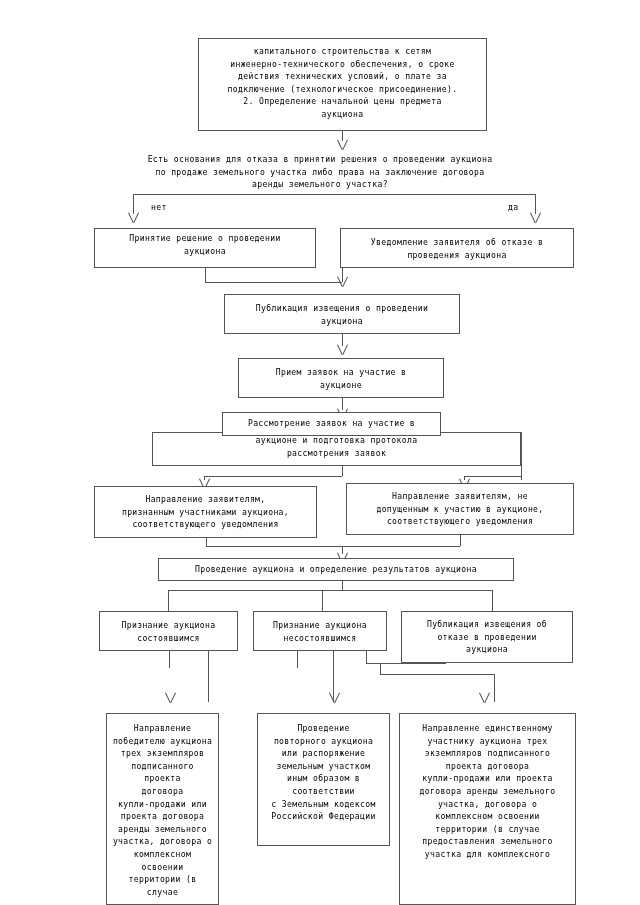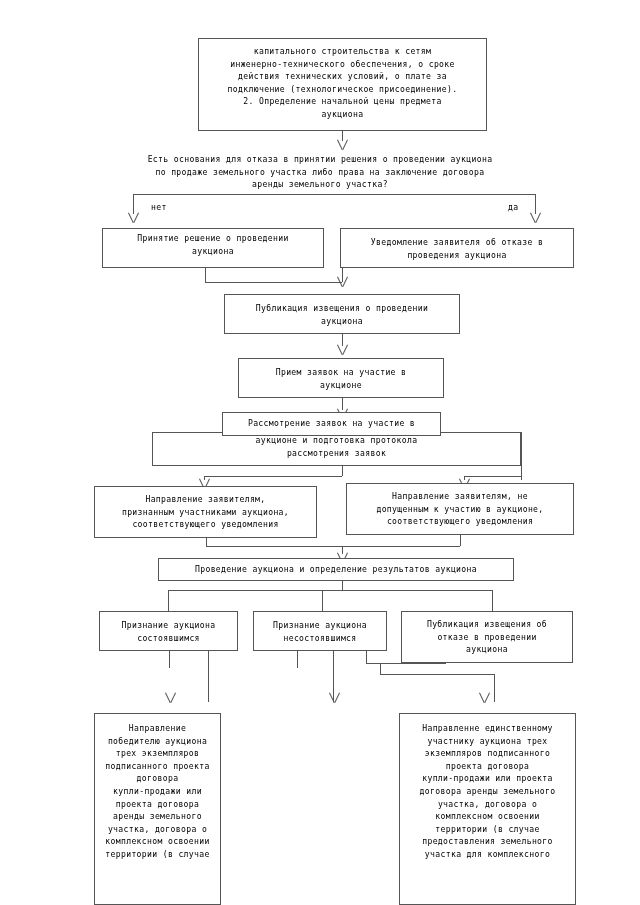--- a/index.html
+++ b/index.html
@@ -109,21 +109,21 @@
 аренды земельного участка?</div>
 
   <div class="hline" style="left:133px; top:194px; width:402px;"></div>
   <div class="vline" style="left:133px; top:194px; height:20px;"></div>
   <div class="vline" style="left:535px; top:194px; height:20px;"></div>
   <div class="arrow" style="left:128px; top:213px;"></div>
   <div class="arrow" style="left:530px; top:213px;"></div>
   <div class="lbl" style="left:151px; top:202px;">нет</div>
   <div class="lbl" style="left:508px; top:202px;">да</div>
 
-  <div class="node" style="left:102px; top:228px; width:222px; height:40px; ">Принятие решение о проведении
+  <div class="node" style="left:94px; top:228px; width:222px; height:40px; ">Принятие решение о проведении
 аукциона</div>
   <div class="node" style="left:340px; top:228px; width:234px; height:40px; padding-top:7px;">Уведомление заявителя об отказе в
 проведения аукциона</div>
 
   <div class="vline" style="left:205px; top:268px; height:14px;"></div>
   <div class="hline" style="left:205px; top:282px; width:137px;"></div>
   <div class="vline" style="left:342px; top:268px; height:14px;"></div>
   <div class="arrow" style="left:337px; top:277px;"></div>
 
   <div class="node" style="left:224px; top:294px; width:236px; height:40px; padding-top:7px;">Публикация извещения о проведении
@@ -190,31 +190,39 @@
   <div class="arrow" style="left:329px; top:693px;"></div>
 
   <div class="vline" style="left:366px; top:651px; height:12px;"></div>
   <div class="hline" style="left:366px; top:663px; width:80px;"></div>
   <div class="vline" style="left:446px; top:655px; height:8px;"></div>
   <div class="hline" style="left:380px; top:674px; width:114px;"></div>
   <div class="vline" style="left:380px; top:663px; height:11px;"></div>
   <div class="vline" style="left:494px; top:674px; height:28px;"></div>
   <div class="arrow" style="left:479px; top:693px;"></div>
 
-  <div class="node" style="left:94px; top:713px; width:127px; height:192px; padding-top:8px;">Направление
+  <div class="node" style="left:106px; top:713px; width:113px; height:192px; padding-top:8px;">Направление
 победителю аукциона
 трех экземпляров
 подписанного проекта
 договора
 купли-продажи или
 проекта договора
 аренды земельного
 участка, договора о
 комплексном освоении
 территории (в случае</div>
+  <div class="node" style="left:257px; top:713px; width:133px; height:133px; padding-top:8px;">Проведение
+повторного аукциона
+или распоряжение
+земельным участком
+иным образом в
+соответствии
+с Земельным кодексом
+Российской Федерации</div>
   <div class="node" style="left:399px; top:713px; width:177px; height:192px; padding-top:8px;">Направленне единственному
 участнику аукциона трех
 экземпляров подписанного
 проекта договора
 купли-продажи или проекта
 договора аренды земельного
 участка, договора о
 комплексном освоении
 территории (в случае
 предоставления земельного

